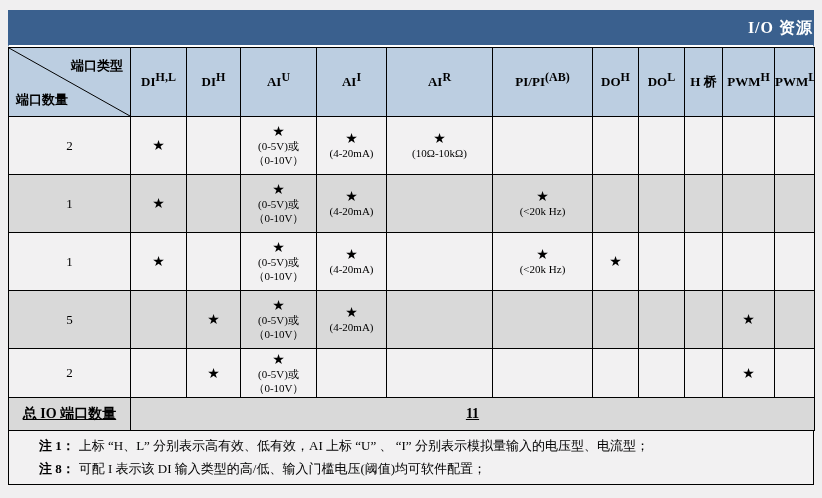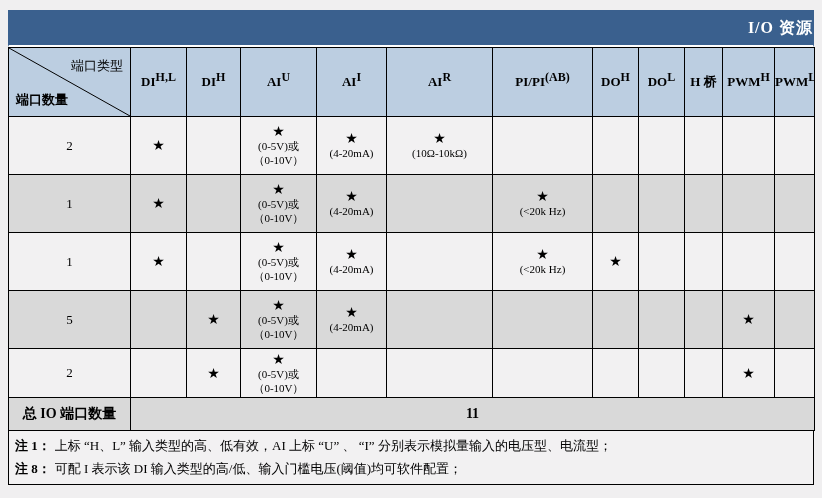--- a/index.html
+++ b/index.html
@@ -7,35 +7,35 @@
   .sheet{position:absolute;left:8px;top:10px;width:806px;}
   .title-bar{background:#3A608E;color:#FFFFFF;text-align:right;font-weight:bold;
     font-size:16px;height:34px;line-height:34px;border:1px solid #3A608E;
     border-bottom:2px solid #FFFFFF;letter-spacing:1px;}
   table.io{border-collapse:collapse;table-layout:fixed;width:806px;}
   table.io th,table.io td{border:1px solid #000;padding:0;overflow:hidden;
     text-align:center;vertical-align:middle;}
   thead th{background:#BCCEE1;height:68px;font-size:13px;font-weight:bold;}
   th.corner{position:relative;}
   th.corner svg{position:absolute;left:0;top:0;width:100%;height:100%;}
-  .corner-tr{position:absolute;right:7px;top:9px;font-size:13px;font-weight:normal;padding-left:44px;}
+  .corner-tr{position:absolute;right:7px;top:9px;font-size:13px;font-weight:bold;padding-left:44px;}
   .corner-bl{position:absolute;left:7px;bottom:7px;font-size:13px;font-weight:bold;}
   sup.hsup{font-size:12px;font-weight:bold;vertical-align:super;line-height:0;}
   tbody tr.data-row:nth-child(odd) td{background:#F2F1F2;}
   tbody tr.data-row:nth-child(even) td{background:#D9D9D9;}
   tr.data-row td{height:57px;font-size:13px;}
   tr.data-row.short td{height:48px;}
   .star{display:block;font-size:14px;line-height:15px;color:#000;}
   .cellline{display:block;font-size:11px;line-height:14px;}
-  tr.total-row td{background:#D9D9D9;height:32px;font-weight:bold;font-size:14px;}
+  tr.total-row td{background:#D9D9D9;height:32px;font-weight:bold;font-size:14px;text-decoration:underline;}
   td.total-label{text-align:left;padding-left:8px;}
   td.total-value{text-align:left;padding-left:16px;margin-top:44px;}
   .notes{border:1px solid #000;border-top:none;background:#F2F1F2;padding:3px 6px 4px 6px;}
   .note-line{font-size:13px;line-height:23px;white-space:nowrap;}
-  .note-label{font-weight:bold;margin-right:4px;}
+  .note-label{font-weight:bold;margin-right:4px;margin-left:24px;}
 </style>
 </head>
 <body>
 
 <div class="sheet">
   <div class="title-bar">I/O 资源</div>
 
   <table class="io">
     <colgroup id="colgroup">
         <col style="width: 122px;">
@@ -202,16 +202,16 @@
           <td></td>
         </tr>
         <tr class="total-row">
           <td class="total-label">总 IO 端口数量</td>
           <td class="total-value" colspan="11">11</td>
         </tr>
       </tbody>
   </table>
 
   <div class="notes" id="notes">
-      <div class="note-line"><span class="note-label">注 1：</span><span>上标 “H、L” 输入类型的高、低有效，AI 上标 “U” 、 “I” 分别表示模拟量输入的电压型、电流型；</span></div>
+      <div class="note-line"><span class="note-label">注 1：</span><span>上标 “H、L” 分别表示高有效、低有效，AI 上标 “U” 、 “I” 分别表示模拟量输入的电压型、电流型；</span></div>
       <div class="note-line"><span class="note-label">注 8：</span><span>可配 I 表示该 DI 输入类型的高/低、输入门槛电压(阈值)均可软件配置；</span></div>
     </div>
 </div>
 
 </body></html>

